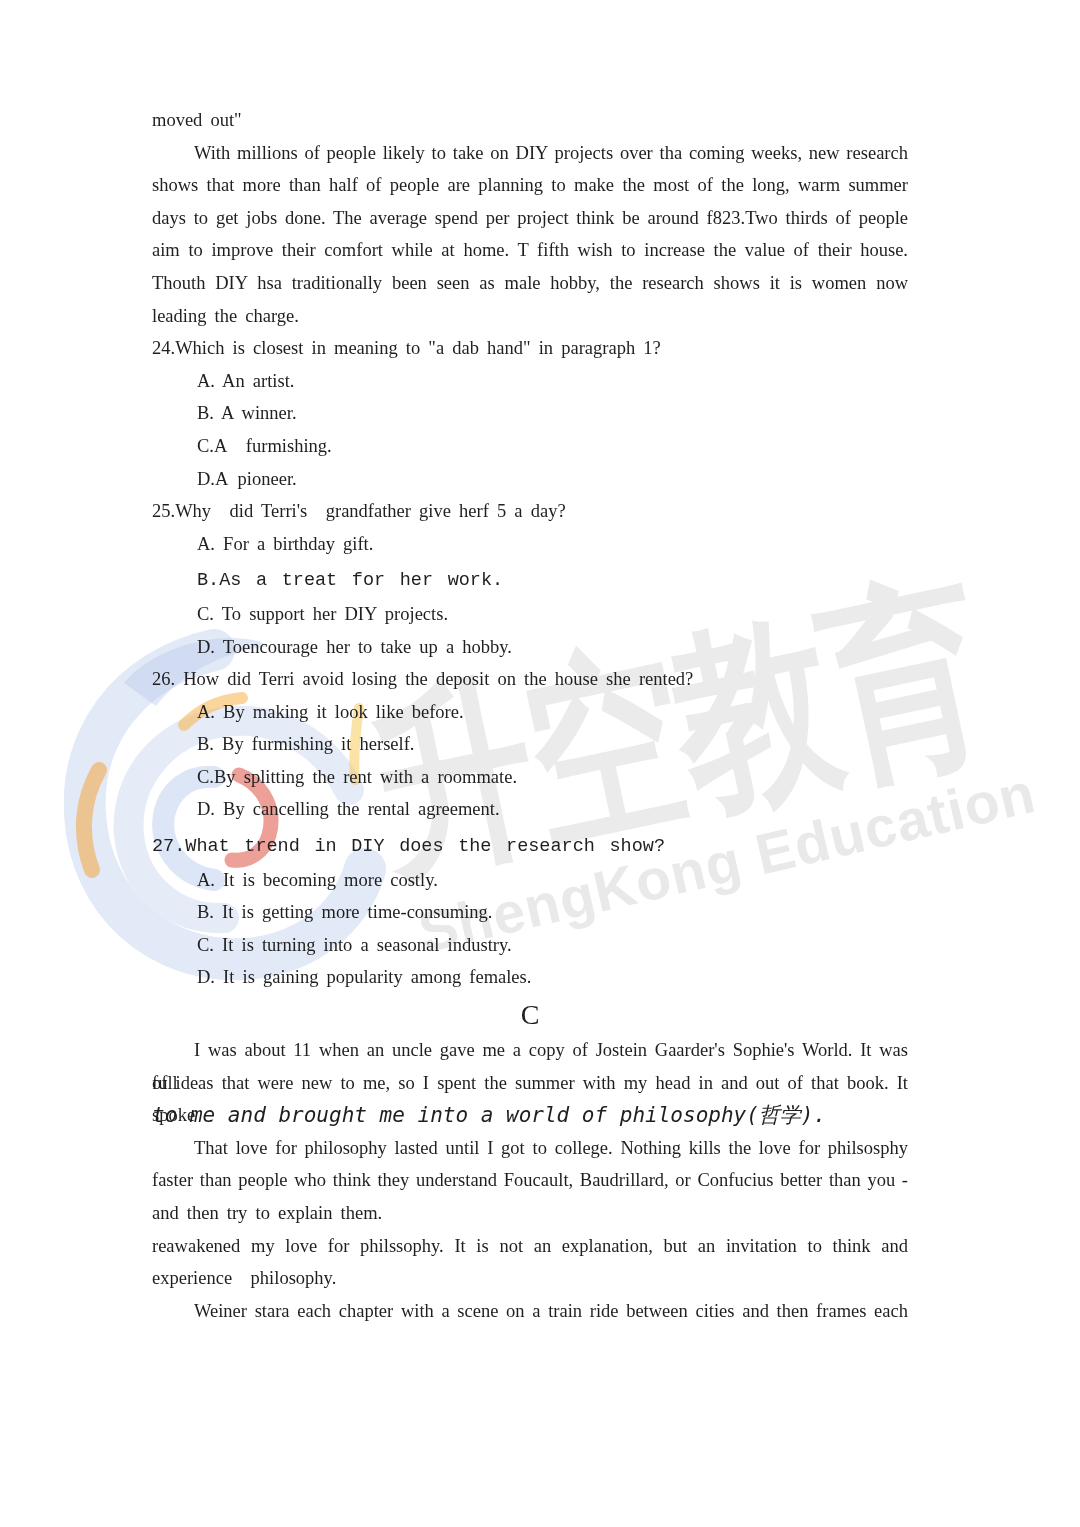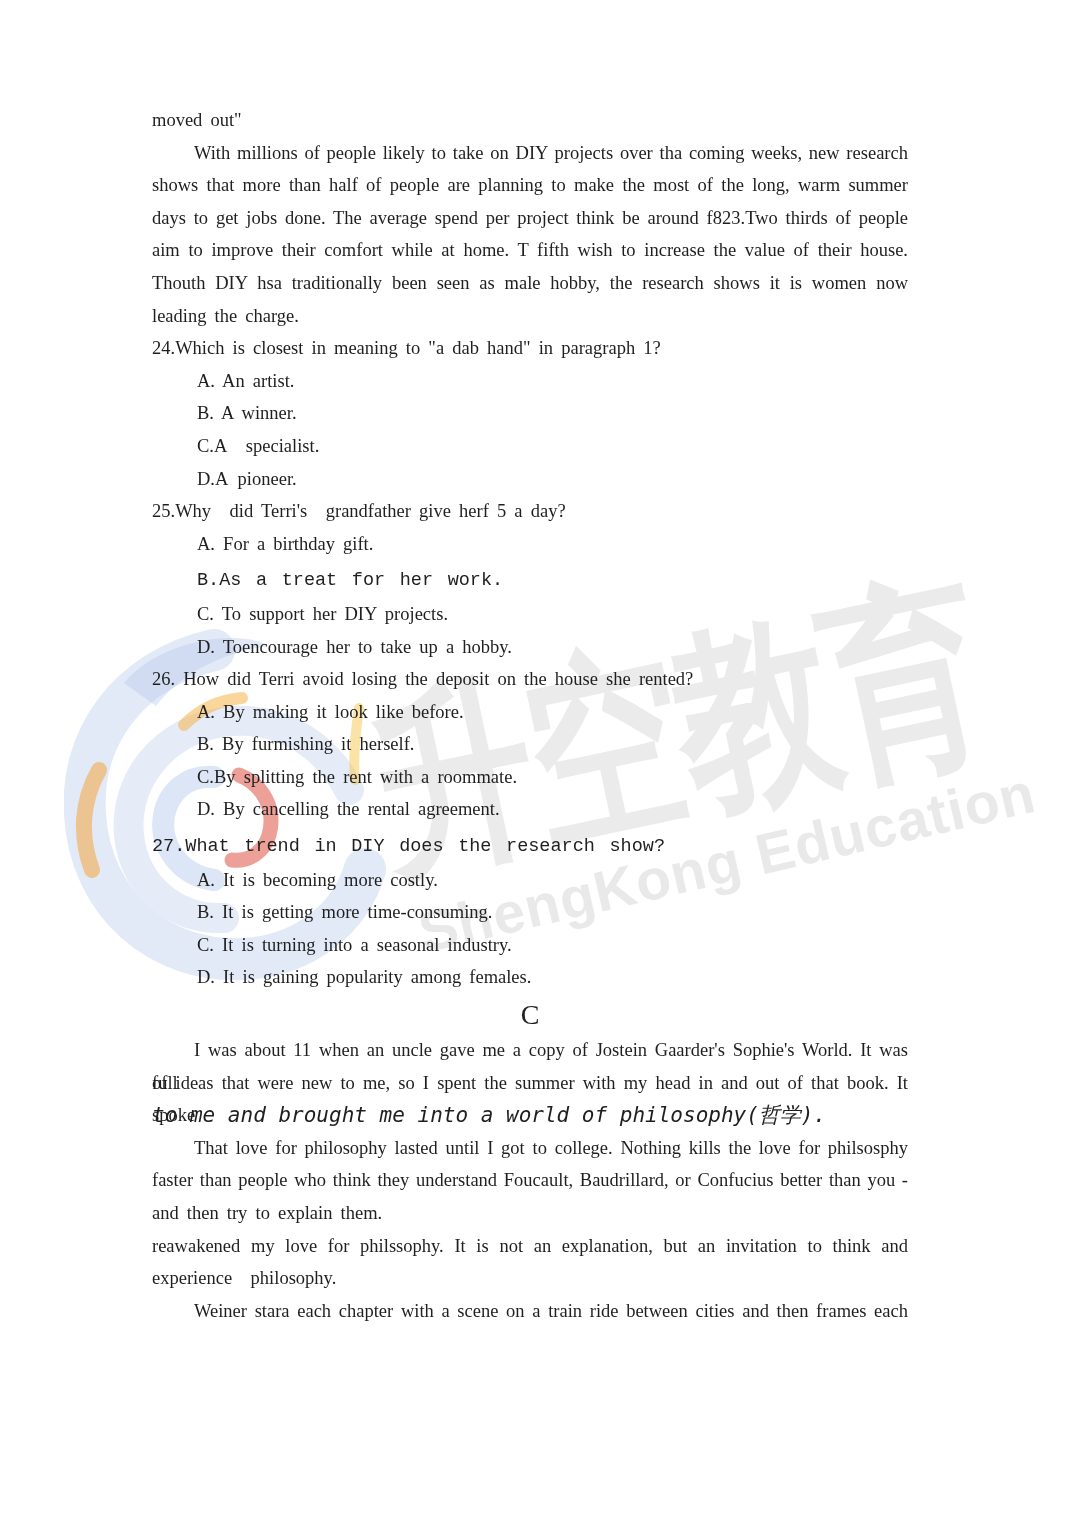--- a/index.html
+++ b/index.html
@@ -80,21 +80,21 @@
   <div class="ln j">shows that more than half of people are planning to make the most of the long, warm summer</div>
   <div class="ln j">days to get jobs done. The average spend per project think be around f823.Two thirds of people</div>
   <div class="ln j">aim to improve their comfort while at home. T fifth wish to increase the value of their house.</div>
   <div class="ln j">Thouth DIY hsa traditionally been seen as male hobby, the research shows it is women now</div>
   <div class="ln">leading the charge.</div>
 
   <div>
     <div class="ln">24.Which is closest in meaning to "a dab hand" in paragraph 1?</div>
     <div class="ln opt">A. An artist.</div>
     <div class="ln opt">B. A winner.</div>
-    <div class="ln opt">C.A specialist.</div>
+    <div class="ln opt">C.A furmishing.</div>
     <div class="ln opt">D.A pioneer.</div>
   </div>
 
   <div>
     <div class="ln">25.Why did Terri's grandfather give herf 5 a day?</div>
     <div class="ln opt">A. For a birthday gift.</div>
     <div class="ln opt mt5">B.As a treat for her work.</div>
     <div class="ln opt">C. To support her DIY projects.</div>
     <div class="ln opt">D. Toencourage her to take up a hobby.</div>
   </div>

